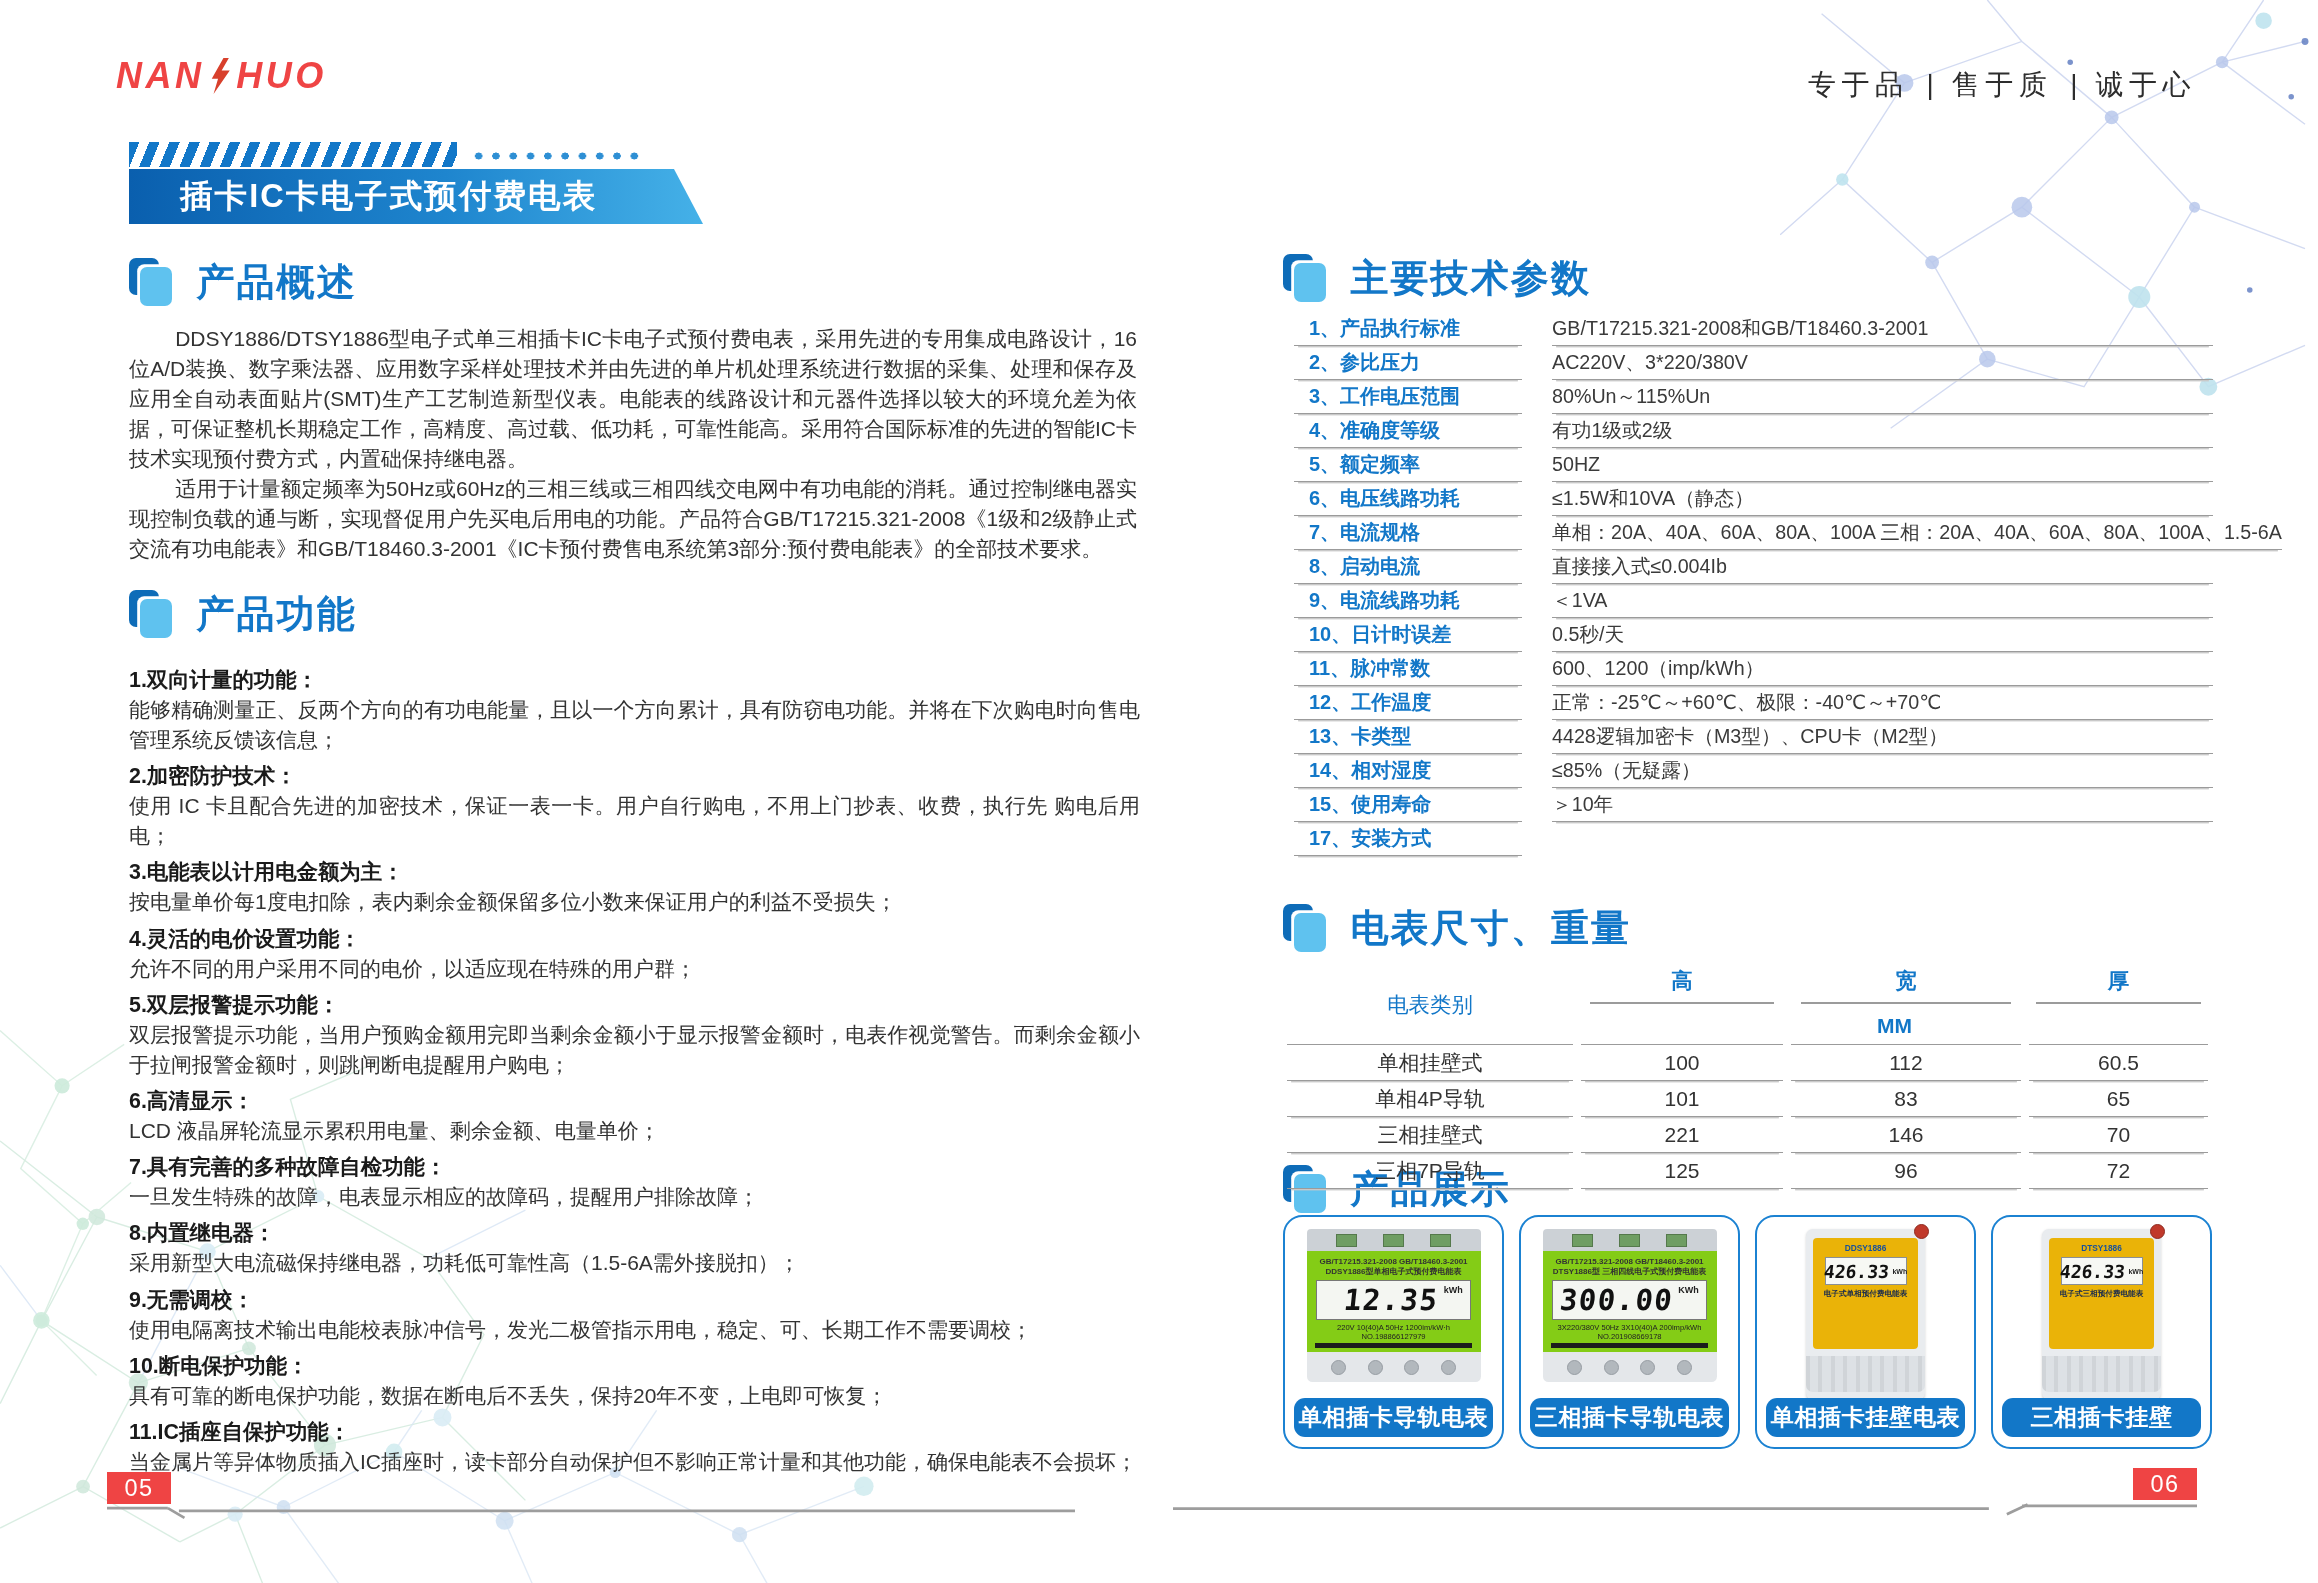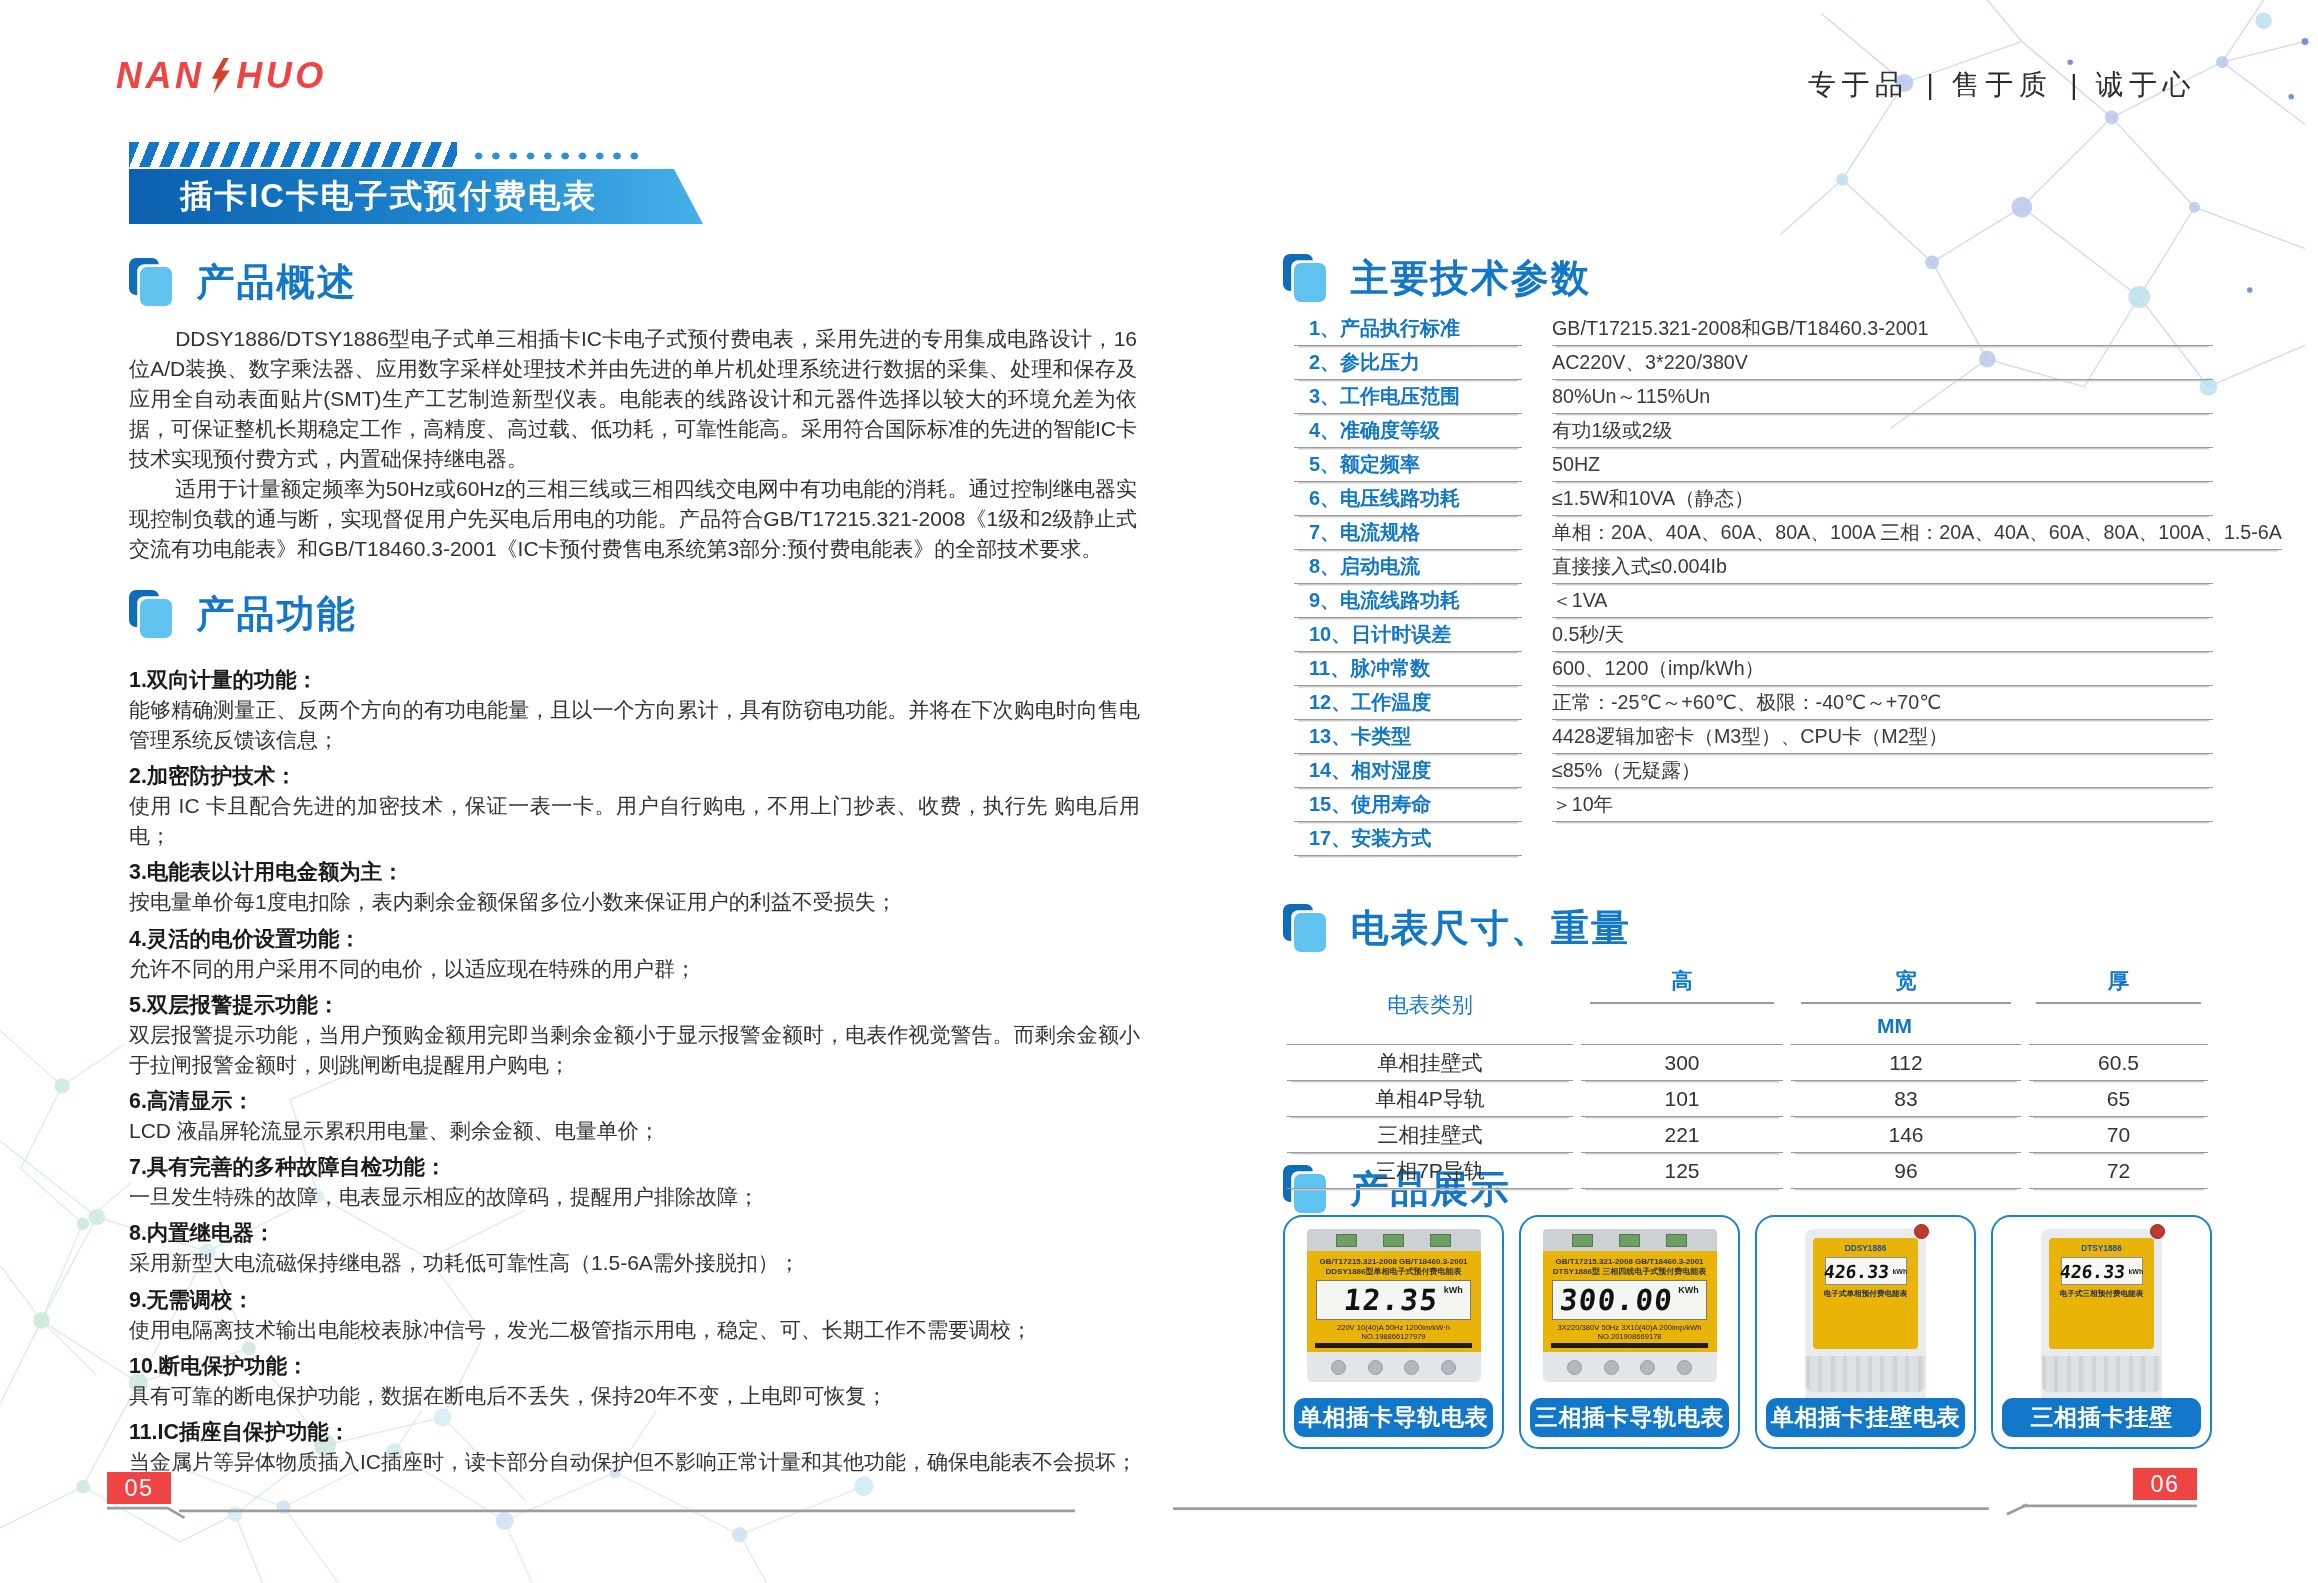--- a/index.html
+++ b/index.html
@@ -78,21 +78,21 @@
   .card-label { position:absolute; left:9px; right:9px; bottom:9.7px; height:39px; background:#1277C8;
                 border-radius:11px; color:#fff; font-size:23px; font-weight:800; display:flex;
                 align-items:center; justify-content:center; letter-spacing:0.7px; }
 
   
   .meter { position:relative; }
   .meter.rail { width:174px; }
   .m-top { height:22px; background:#ccd1d6; border-radius:4.1px 4.1px 0 0; display:flex; align-items:center;
            justify-content:space-around; padding:0 16.6px; }
   .m-top i { width:21px; height:12.4px; background:#6f9e63; border:0.7px solid #55794c; }
-  .m-face { background:#eab308; padding:5.5px 7px 4.1px; }
+  .m-face { background:#84cc16; padding:5.5px 7px 4.1px; }
   .m-model { font-size:8px; color:#333; line-height:9.7px; white-space:pre-line; text-align:center; font-weight:700; }
   .m-lcd { margin:3.5px 2.8px 2.8px; background:#f4f6f2; border:1.4px solid #777; height:40px; display:flex;
            align-items:center; justify-content:flex-end; padding:0 7px; gap:5.5px; }
   .m-lcd .lcd { font-family:"DejaVu Sans Mono",monospace; font-weight:800; font-size:29px; color:#111;
                 transform:skewX(-6deg); letter-spacing:1.4px; }
   .m-lcd .unit { font-size:9px; font-weight:700; color:#222; align-self:flex-start; margin-top:4.1px; }
   .m-spec { font-size:7.6px; color:#222; text-align:center; margin-top:1.4px; }
   .m-serial { font-size:7.6px; color:#222; text-align:center; }
   .m-bar { height:4.8px; background:#1c1c1c; margin:2.8px 1.4px 0; }
   .m-bot { height:30px; background:#e4e7ea; border-radius:0 0 5.5px 5.5px; display:flex; align-items:center;
@@ -393,21 +393,21 @@
     <div class="dh">
         <span class="dhu">厚</span>
       </div>
     <div class="dunit">MM</div>
     <div class="dsep"></div>
     <div class="dsep"></div>
     <div class="dsep"></div>
     <div class="dsep"></div>
   <div style="display:contents">
       <div class="dcell dcat">单相挂壁式</div>
-      <div class="dcell dv0">300</div>
+      <div class="dcell dv0">100</div>
       <div class="dcell dv1">112</div>
       <div class="dcell dv2">60.5</div>
     </div>
       <div style="display:contents">
       <div class="dcell dcat">单相4P导轨</div>
       <div class="dcell dv0">101</div>
       <div class="dcell dv1">83</div>
       <div class="dcell dv2">65</div>
     </div>
       <div style="display:contents">

